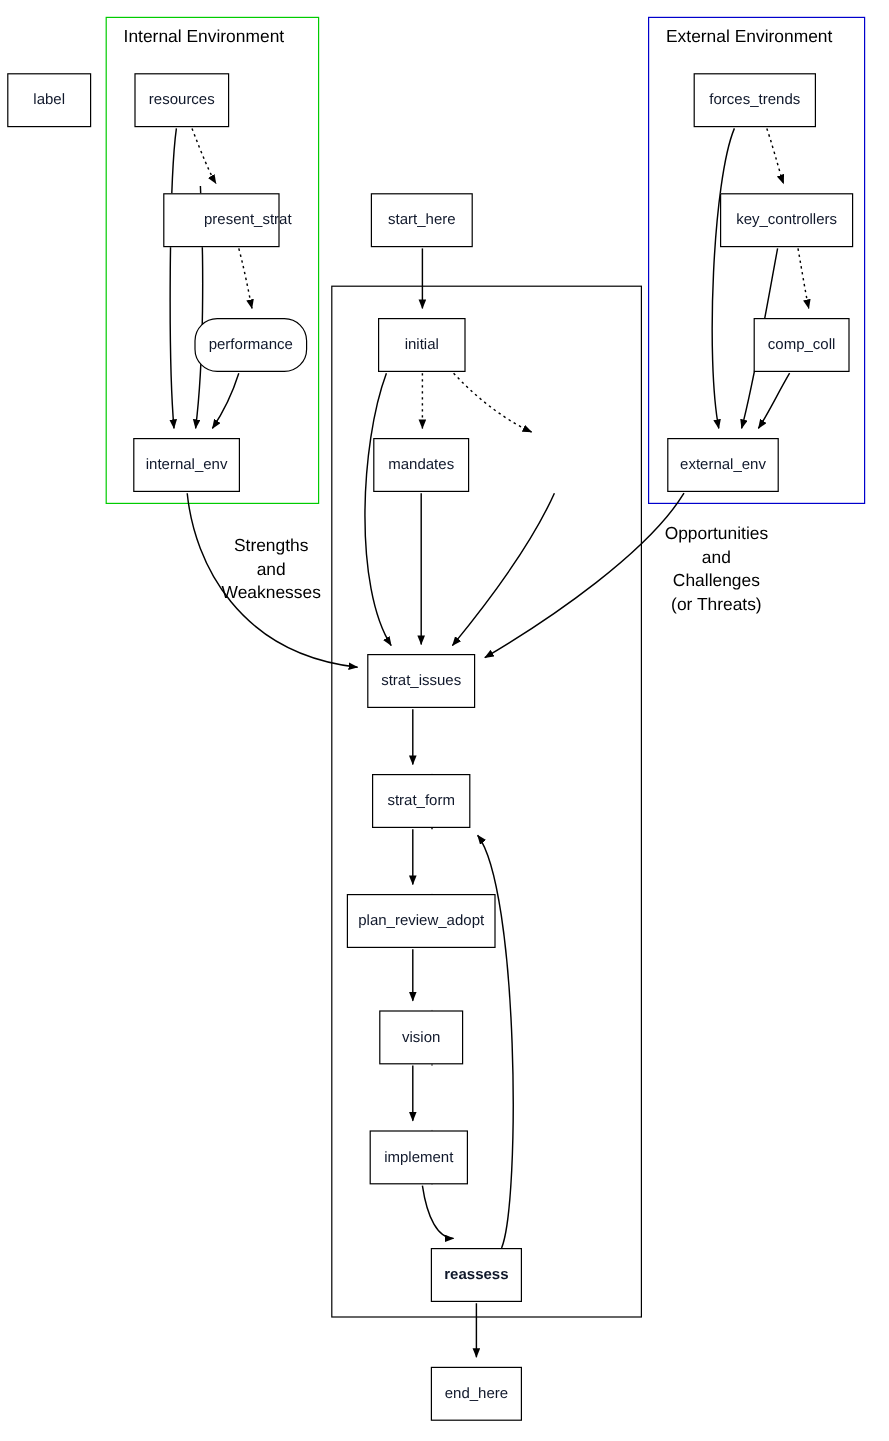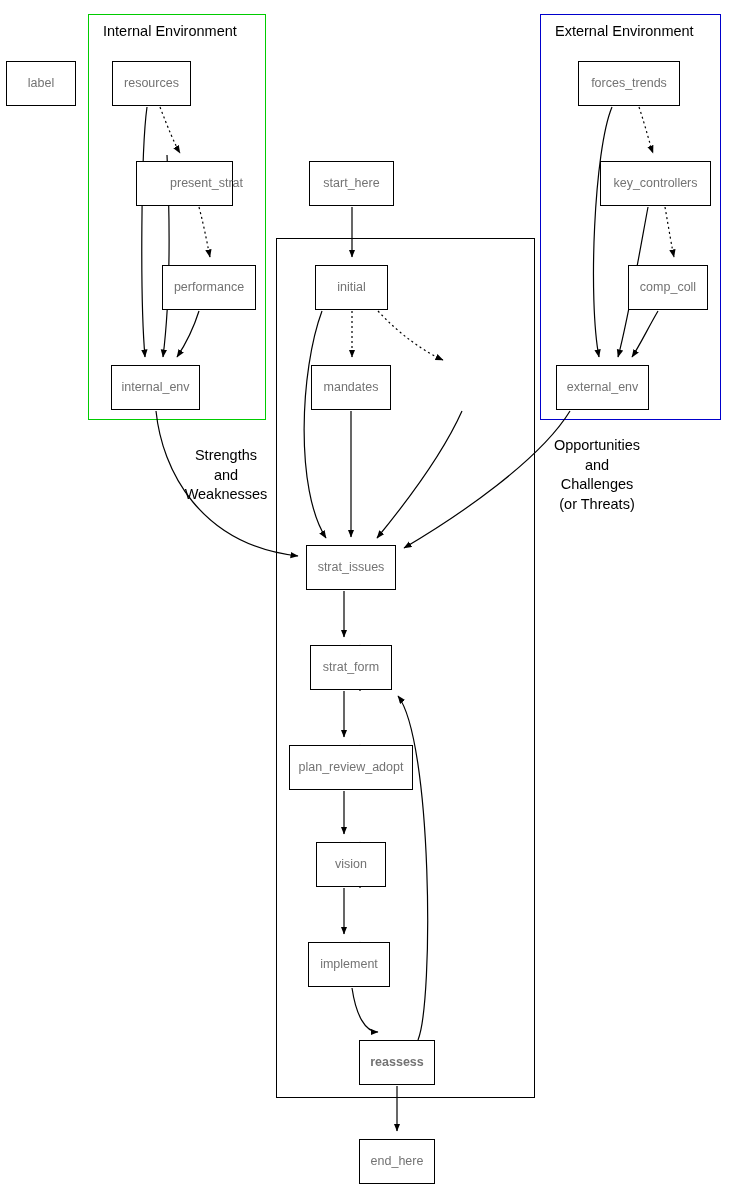--- a/index.html
+++ b/index.html
@@ -21,21 +21,21 @@
     top: 0;
     width: 741px;
     height: 1201px;
     pointer-events: none;
   }
   .node {
     position: absolute;
     box-sizing: border-box;
     border: 1px solid #000000;
     background: #ffffff;
-    color: #737373;
+    color: #0f172a;
     display: flex;
     align-items: center;
     justify-content: center;
     font-size: 12.5px;
     line-height: 1.1;
     white-space: nowrap;
   }
   .cluster {
     position: absolute;
     box-sizing: border-box;
@@ -122,21 +122,21 @@
 
   <div class="node" id="node-label" style="left: 6px; top: 61px; width: 70px; height: 45px;">
     <span>label</span>
   </div>
   <div class="node" id="node-resources" style="left: 112px; top: 61px; width: 79px; height: 45px;">
     <span>resources</span>
   </div>
   <div class="node" id="node-present_strat" style="left: 136px; top: 161px; width: 97px; height: 45px; padding-left: 44px;">
     <span>present_strat</span>
   </div>
-  <div class="node" id="node-performance" style="left: 162px; top: 265px; width: 94px; height: 45px;">
+  <div class="node" id="node-performance" style="left: 162px; top: 265px; width: 94px; height: 45px; border-radius: 19px;">
     <span>performance</span>
   </div>
   <div class="node" id="node-internal_env" style="left: 111px; top: 365px; width: 89px; height: 45px;">
     <span>internal_env</span>
   </div>
   <div class="node" id="node-start_here" style="left: 309px; top: 161px; width: 85px; height: 45px;">
     <span>start_here</span>
   </div>
   <div class="node" id="node-initial" style="left: 315px; top: 265px; width: 73px; height: 45px;">
     <span>initial</span>

